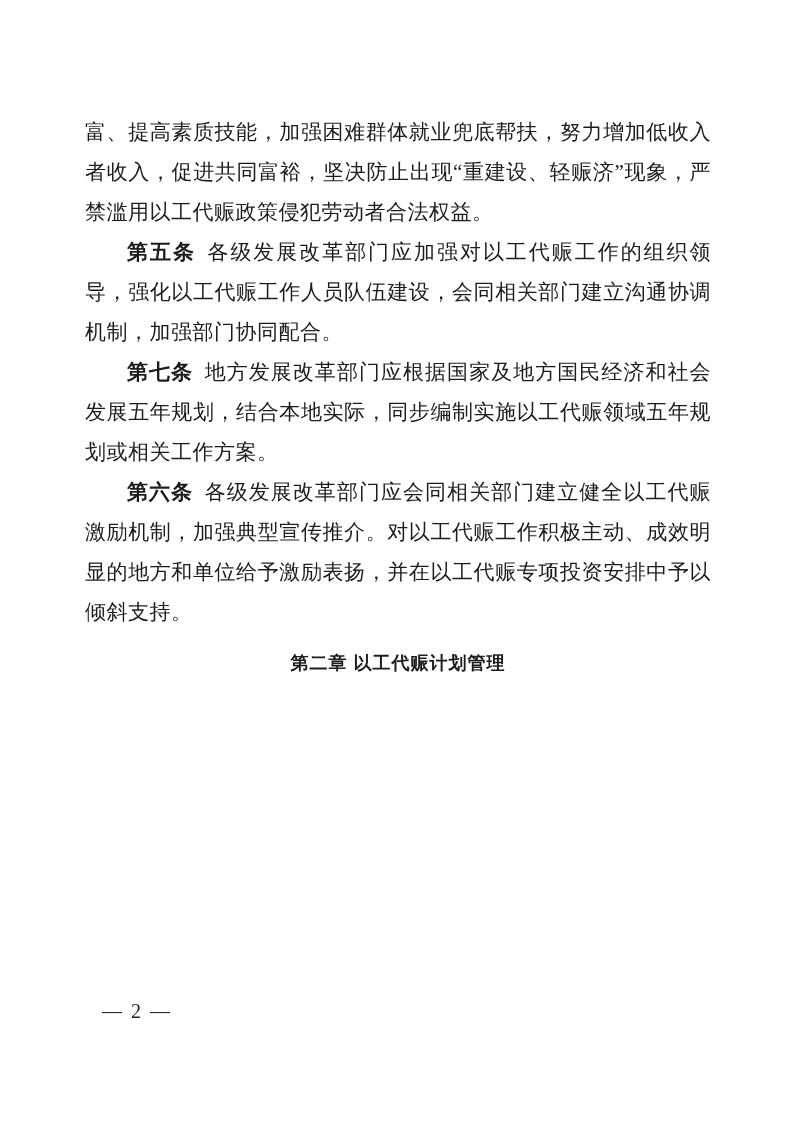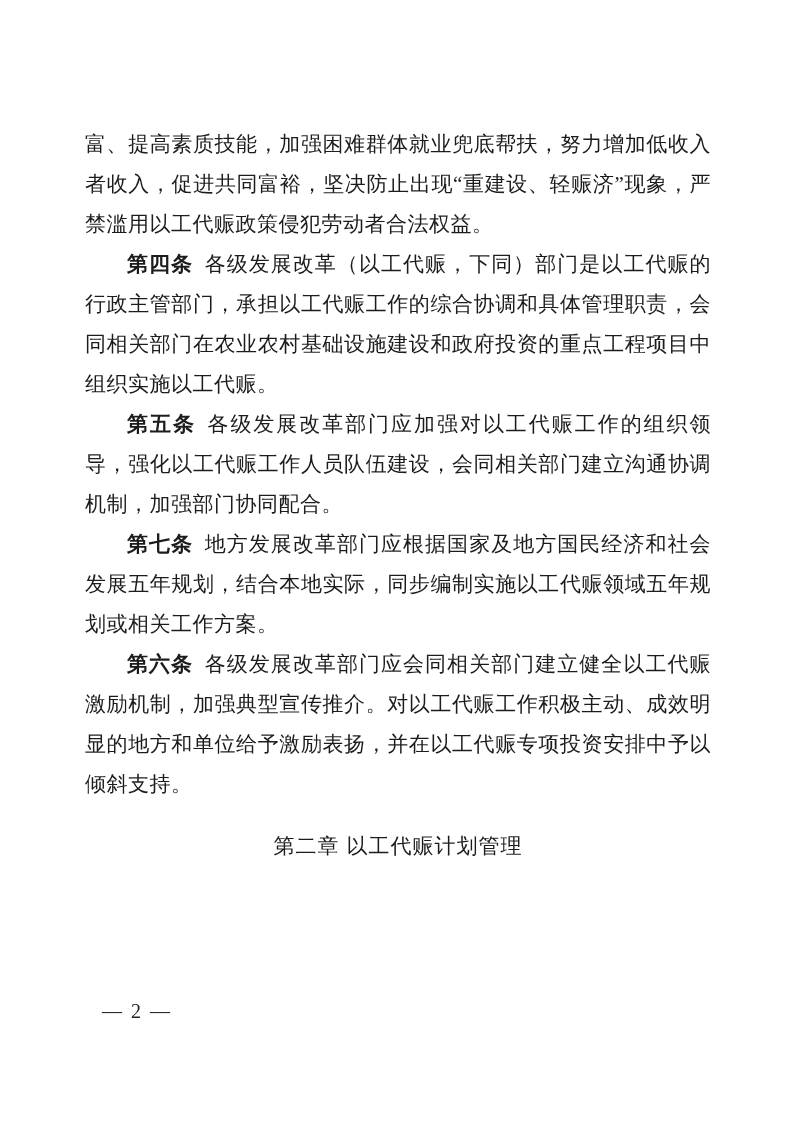--- a/index.html
+++ b/index.html
@@ -12,21 +12,21 @@
     width: 793px;
     height: 1122px;
     background: #ffffff;
     overflow: hidden;
     font-family: "Liberation Serif", "DejaVu Serif", serif;
     color: #1c1c1c;
   }
   .content {
     position: absolute;
     left: 85px;
-    top: 124px;
+    top: 112px;
     width: 626px;
     font-size: 21px;
     line-height: 40px;
     text-align: justify;
     text-justify: inter-ideograph;
     letter-spacing: 0.5px;
   }
   .content p {
     margin: 0;
     text-indent: 2em;
@@ -35,25 +35,25 @@
     text-indent: 0;
   }
   .para-label {
     font-weight: bold;
     font-family: "Liberation Sans", "DejaVu Sans", sans-serif;
   }
   .para-label:not(:empty) {
     margin-right: 0.55em;
   }
   .chapter-heading {
-    margin: 22px 0 0 0;
+    margin: 11px 0 0 0;
     text-align: center;
     text-indent: 0 !important;
-    font-weight: normal;
-    font-size: 21px;
+    font-weight: bold;
+    font-size: 18px;
     font-family: "Liberation Sans", "DejaVu Sans", sans-serif;
     letter-spacing: 1px;
   }
   .page-footer {
     position: absolute;
     left: 102px;
     top: 1000px;
     font-size: 20px;
     letter-spacing: 2px;
     color: #222222;
@@ -63,23 +63,20 @@
 <body>
 
 <div class="page">
 
   <div class="content">
 
     <p class="continuation">
       <span class="para-label"></span><span>富、提高素质技能，加强困难群体就业兜底帮扶，努力增加低收入者收入，促进共同富裕，坚决防止出现“重建设、轻赈济”现象，严禁滥用以工代赈政策侵犯劳动者合法权益。</span>
     </p>
 
-    <p>
-      <span class="para-label">第四条</span><span>各级发展改革（以工代赈，下同）部门是以工代赈的行政主管部门，承担以工代赈工作的综合协调和具体管理职责，会同相关部门在农业农村基础设施建设和政府投资的重点工程项目中组织实施以工代赈。</span>
-    </p>
 
 
     <p>
       <span class="para-label">第五条</span><span>各级发展改革部门应加强对以工代赈工作的组织领导，强化以工代赈工作人员队伍建设，会同相关部门建立沟通协调机制，加强部门协同配合。</span>
     </p>
 
     <p>
       <span class="para-label">第七条</span><span>地方发展改革部门应根据国家及地方国民经济和社会发展五年规划，结合本地实际，同步编制实施以工代赈领域五年规划或相关工作方案。</span>
     </p>
 

